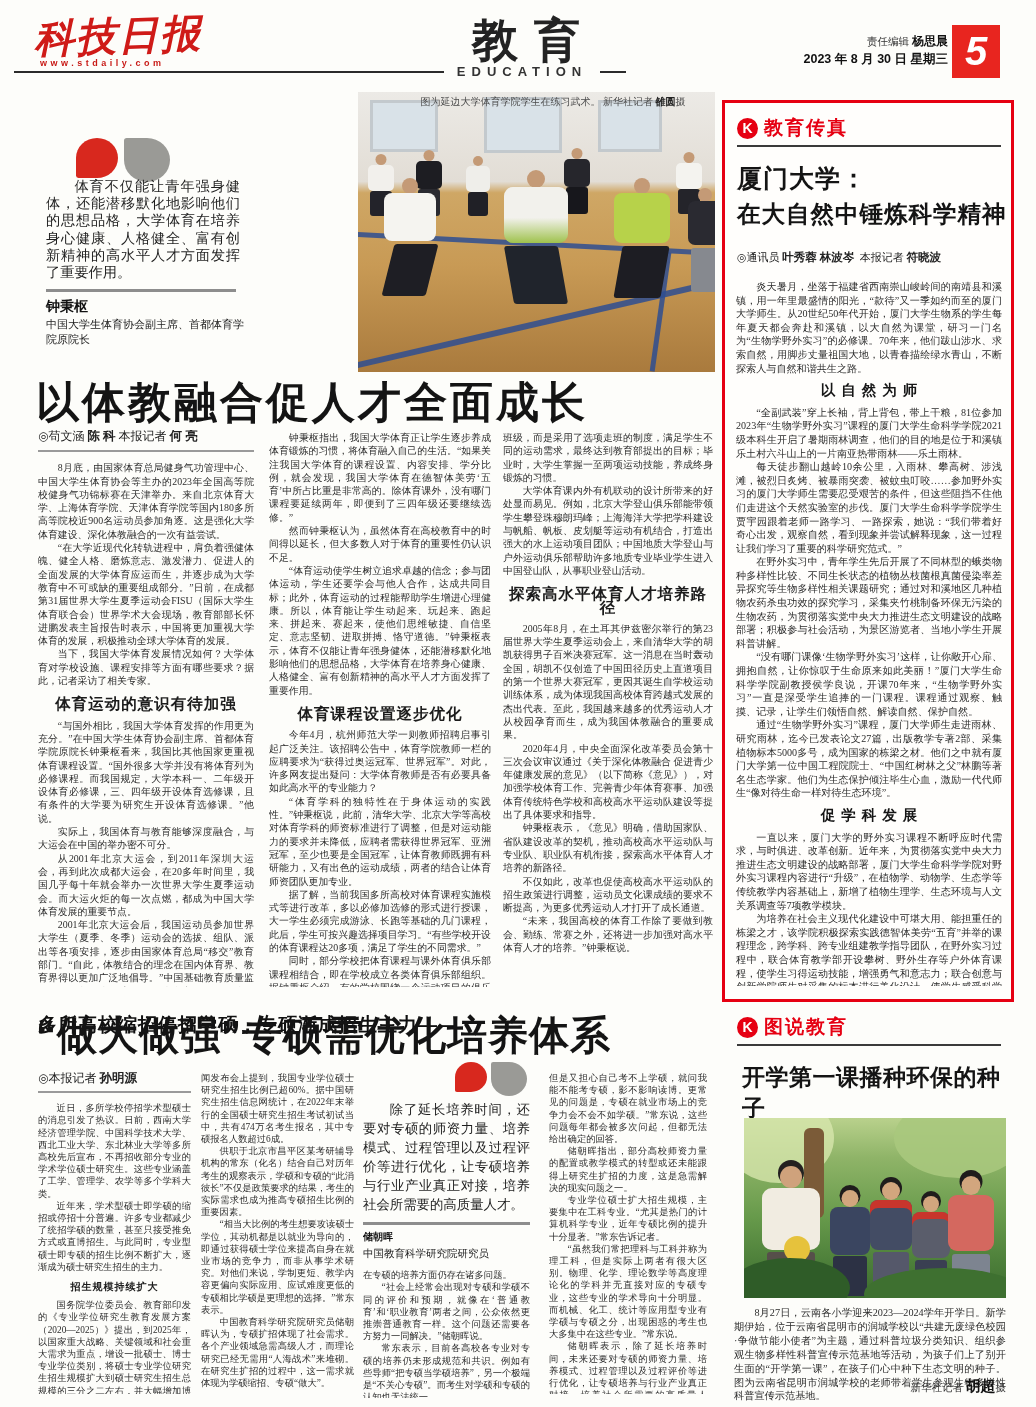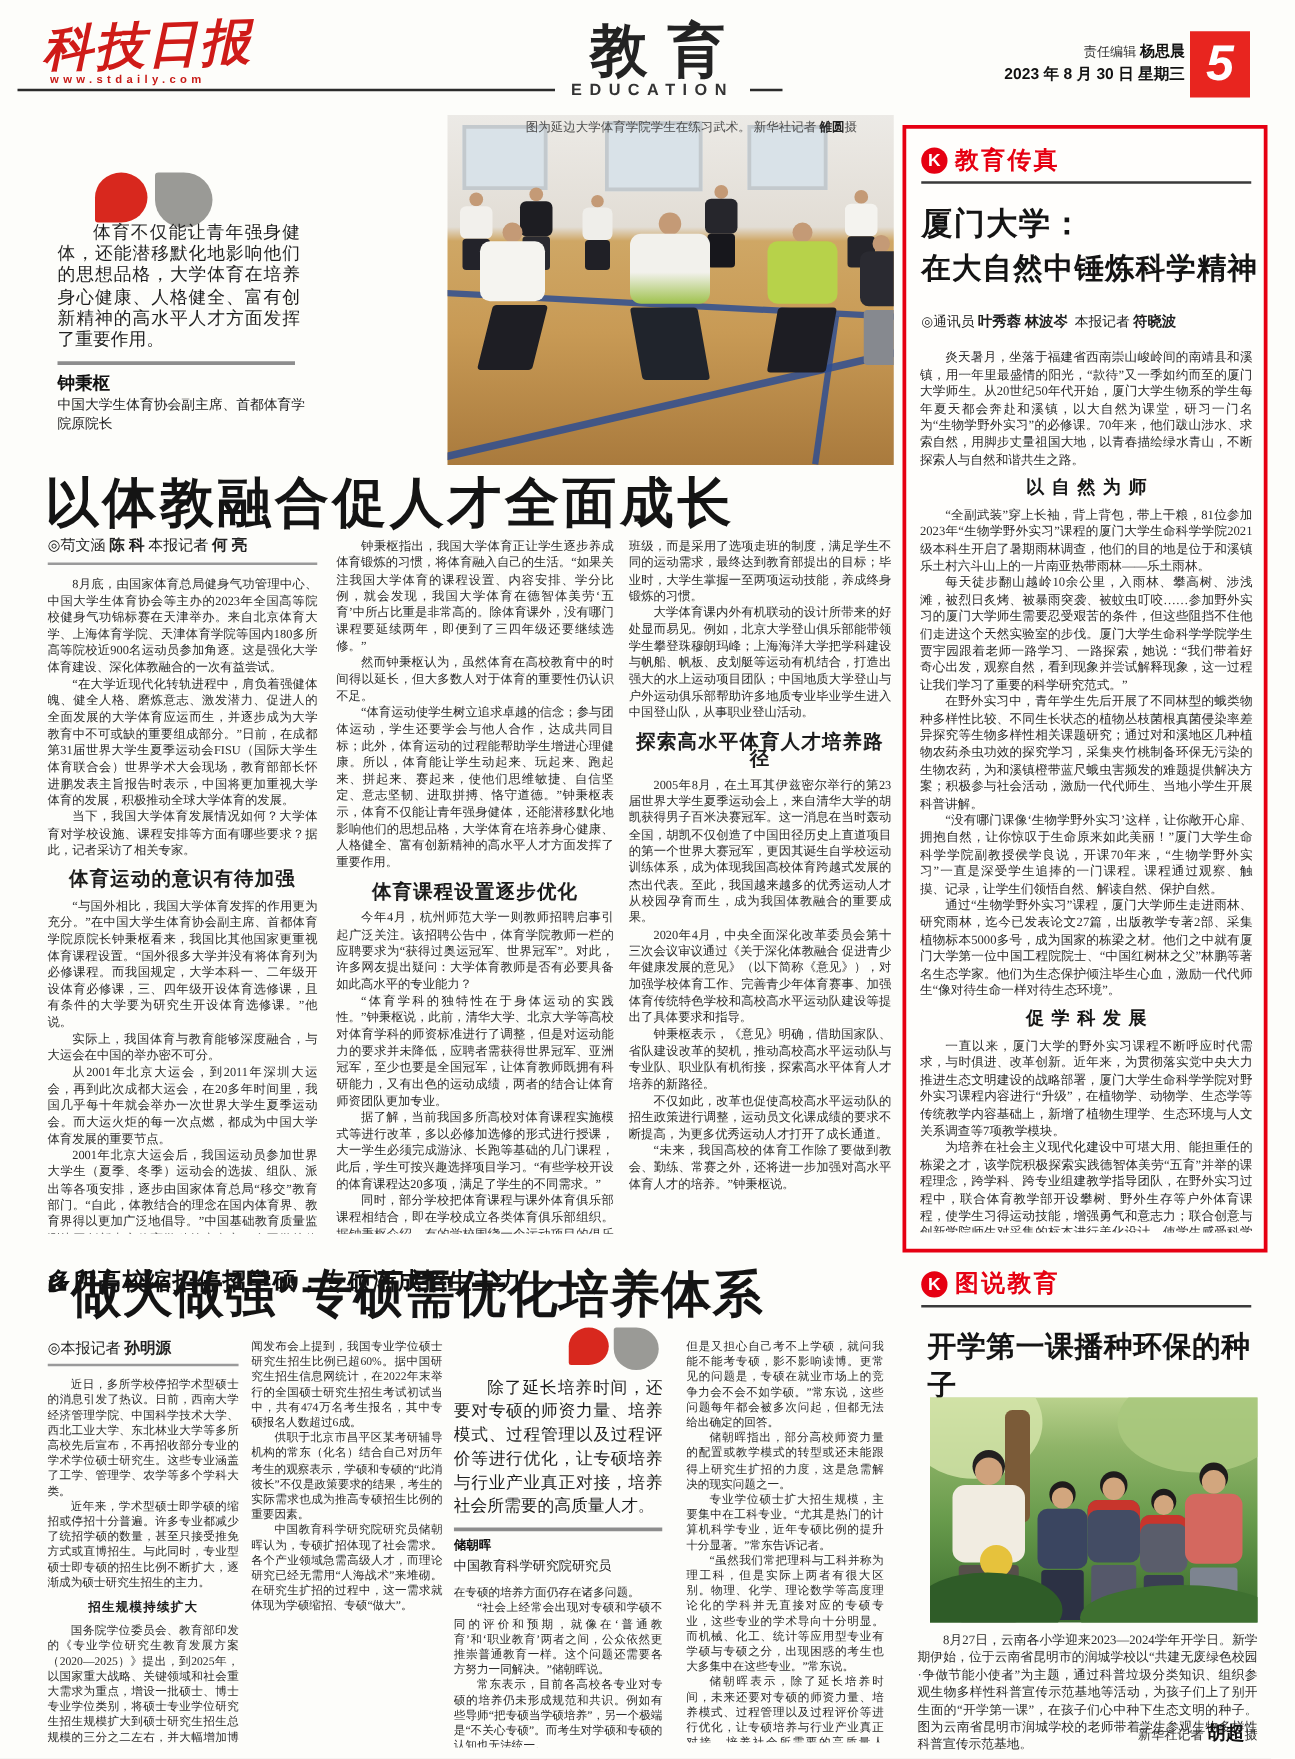--- a/index.html
+++ b/index.html
@@ -236,20 +236,21 @@
     <p>近日，多所学校停招学术型硕士的消息引发了热议。日前，西南大学经济管理学院、中国科学技术大学、西北工业大学、东北林业大学等多所高校先后宣布，不再招收部分专业的学术学位硕士研究生。这些专业涵盖了工学、管理学、农学等多个学科大类。</p>
     <p>近年来，学术型硕士即学硕的缩招或停招十分普遍。许多专业都减少了统招学硕的数量，甚至只接受推免方式或直博招生。与此同时，专业型硕士即专硕的招生比例不断扩大，逐渐成为硕士研究生招生的主力。</p>
     <h3 class="sub">招生规模持续扩大</h3>
     <p>国务院学位委员会、教育部印发的《专业学位研究生教育发展方案（2020—2025）》提出，到2025年，以国家重大战略、关键领域和社会重大需求为重点，增设一批硕士、博士专业学位类别，将硕士专业学位研究生招生规模扩大到硕士研究生招生总规模的三分之二左右，并大幅增加博士专业学位研究生招生数量。</p>
 
   </div>
 
   <div class="bcol" style="left:201px;width:153px">
     <p class="cont">闻发布会上提到，我国专业学位硕士研究生招生比例已超60%。据中国研究生招生信息网统计，在2022年末举行的全国硕士研究生招生考试初试当中，共有474万名考生报名，其中专硕报名人数超过6成。</p>
     <p>供职于北京市昌平区某考研辅导机构的常东（化名）结合自己对历年考生的观察表示，学硕和专硕的“此消彼长”不仅是政策要求的结果，考生的实际需求也成为推高专硕招生比例的重要因素。</p>
+    <p>“相当大比例的考生想要攻读硕士学位，其动机都是以就业为导向的，即通过获得硕士学位来提高自身在就业市场的竞争力，而非从事学术研究。对他们来说，学制更短、教学内容更偏向实际应用、应试难度更低的专硕相比学硕是更理想的选择。”常东表示。</p>
     <p>中国教育科学研究院研究员储朝晖认为，专硕扩招体现了社会需求。各个产业领域急需高级人才，而理论研究已经无需用“人海战术”来堆砌。在研究生扩招的过程中，这一需求就体现为学硕缩招、专硕“做大”。</p>
 
   </div>
 
   <div class="abs qm-red" style="left:455px;top:1062px;width:32px;height:30px"></div>
   <div class="abs qm-gray" style="left:491px;top:1062px;width:36px;height:34px"></div>
 
   <div class="bcol" style="left:363px;top:1100px;width:167px;height:298px">
     <div class="bq-text">除了延长培养时间，还要对专硕的师资力量、培养模式、过程管理以及过程评价等进行优化，让专硕培养与行业产业真正对接，培养社会所需要的高质量人才。</div>
     <div class="pull-div" style="margin:8px 0 6px 0"></div>
@@ -280,21 +281,21 @@
     <span>◎通讯员</span>
     <b>叶秀蓉  林波岑</b>&nbsp;
     <span>本报记者</span>
     <b>符晓波</b>
   </div>
   <div class="sb-body">
     <p>炎天暑月，坐落于福建省西南崇山峻岭间的南靖县和溪镇，用一年里最盛情的阳光，“款待”又一季如约而至的厦门大学师生。从20世纪50年代开始，厦门大学生物系的学生每年夏天都会奔赴和溪镇，以大自然为课堂，研习一门名为“生物学野外实习”的必修课。70年来，他们跋山涉水、求索自然，用脚步丈量祖国大地，以青春描绘绿水青山，不断探索人与自然和谐共生之路。</p>
     <h3 class="sb-sub">以自然为师</h3>
     <p>“全副武装”穿上长袖，背上背包，带上干粮，81位参加2023年“生物学野外实习”课程的厦门大学生命科学学院2021级本科生开启了暑期雨林调查，他们的目的地是位于和溪镇乐土村六斗山上的一片南亚热带雨林——乐土雨林。</p>
     <p>每天徒步翻山越岭10余公里，入雨林、攀高树、涉浅滩，被烈日炙烤、被暴雨突袭、被蚊虫叮咬……参加野外实习的厦门大学师生需要忍受艰苦的条件，但这些阻挡不住他们走进这个天然实验室的步伐。厦门大学生命科学学院学生贾宇园跟着老师一路学习、一路探索，她说：“我们带着好奇心出发，观察自然，看到现象并尝试解释现象，这一过程让我们学习了重要的科学研究范式。”</p>
-    <p>在野外实习中，青年学生先后开展了不同林型的蛾类物种多样性比较、不同生长状态的植物丛枝菌根真菌侵染率差异探究等生物多样性相关课题研究；通过对和溪地区几种植物农药杀虫功效的探究学习，采集夹竹桃制备环保无污染的生物农药，为和溪镇橙带蓝尺蛾虫害频发的难题提供解决方案；积极参与社会活动，激励一代代师生、当地小学生开展科普讲解。</p>
+    <p>在野外实习中，青年学生先后开展了不同林型的蛾类物种多样性比较、不同生长状态的植物丛枝菌根真菌侵染率差异探究等生物多样性相关课题研究；通过对和溪地区几种植物农药杀虫功效的探究学习，采集夹竹桃制备环保无污染的生物农药，为贯彻落实党中央大力推进生态文明建设的战略部署；积极参与社会活动，为景区游览者、当地小学生开展科普讲解。</p>
     <p>“没有哪门课像‘生物学野外实习’这样，让你敞开心扉、拥抱自然，让你惊叹于生命原来如此美丽！”厦门大学生命科学学院副教授侯学良说，开课70年来，“生物学野外实习”一直是深受学生追捧的一门课程。课程通过观察、触摸、记录，让学生们领悟自然、解读自然、保护自然。</p>
     <p>通过“生物学野外实习”课程，厦门大学师生走进雨林、研究雨林，迄今已发表论文27篇，出版教学专著2部、采集植物标本5000多号，成为国家的栋梁之材。他们之中就有厦门大学第一位中国工程院院士、“中国红树林之父”林鹏等著名生态学家。他们为生态保护倾注毕生心血，激励一代代师生“像对待生命一样对待生态环境”。</p>
     <h3 class="sb-sub">促学科发展</h3>
     <p>一直以来，厦门大学的野外实习课程不断呼应时代需求，与时俱进、改革创新。近年来，为贯彻落实党中央大力推进生态文明建设的战略部署，厦门大学生命科学学院对野外实习课程内容进行“升级”，在植物学、动物学、生态学等传统教学内容基础上，新增了植物生理学、生态环境与人文关系调查等7项教学模块。</p>
     <p>为培养在社会主义现代化建设中可堪大用、能担重任的栋梁之才，该学院积极探索实践德智体美劳“五育”并举的课程理念，跨学科、跨专业组建教学指导团队，在野外实习过程中，联合体育教学部开设攀树、野外生存等户外体育课程，使学生习得运动技能，增强勇气和意志力；联合创意与创新学院师生对采集的标本进行美化设计，使学生感受科学与艺术融合之美。</p>
 
   </div>
 
   <div class="badge" style="left:737px;top:1014px">
     <span class="kicon">K</span>

